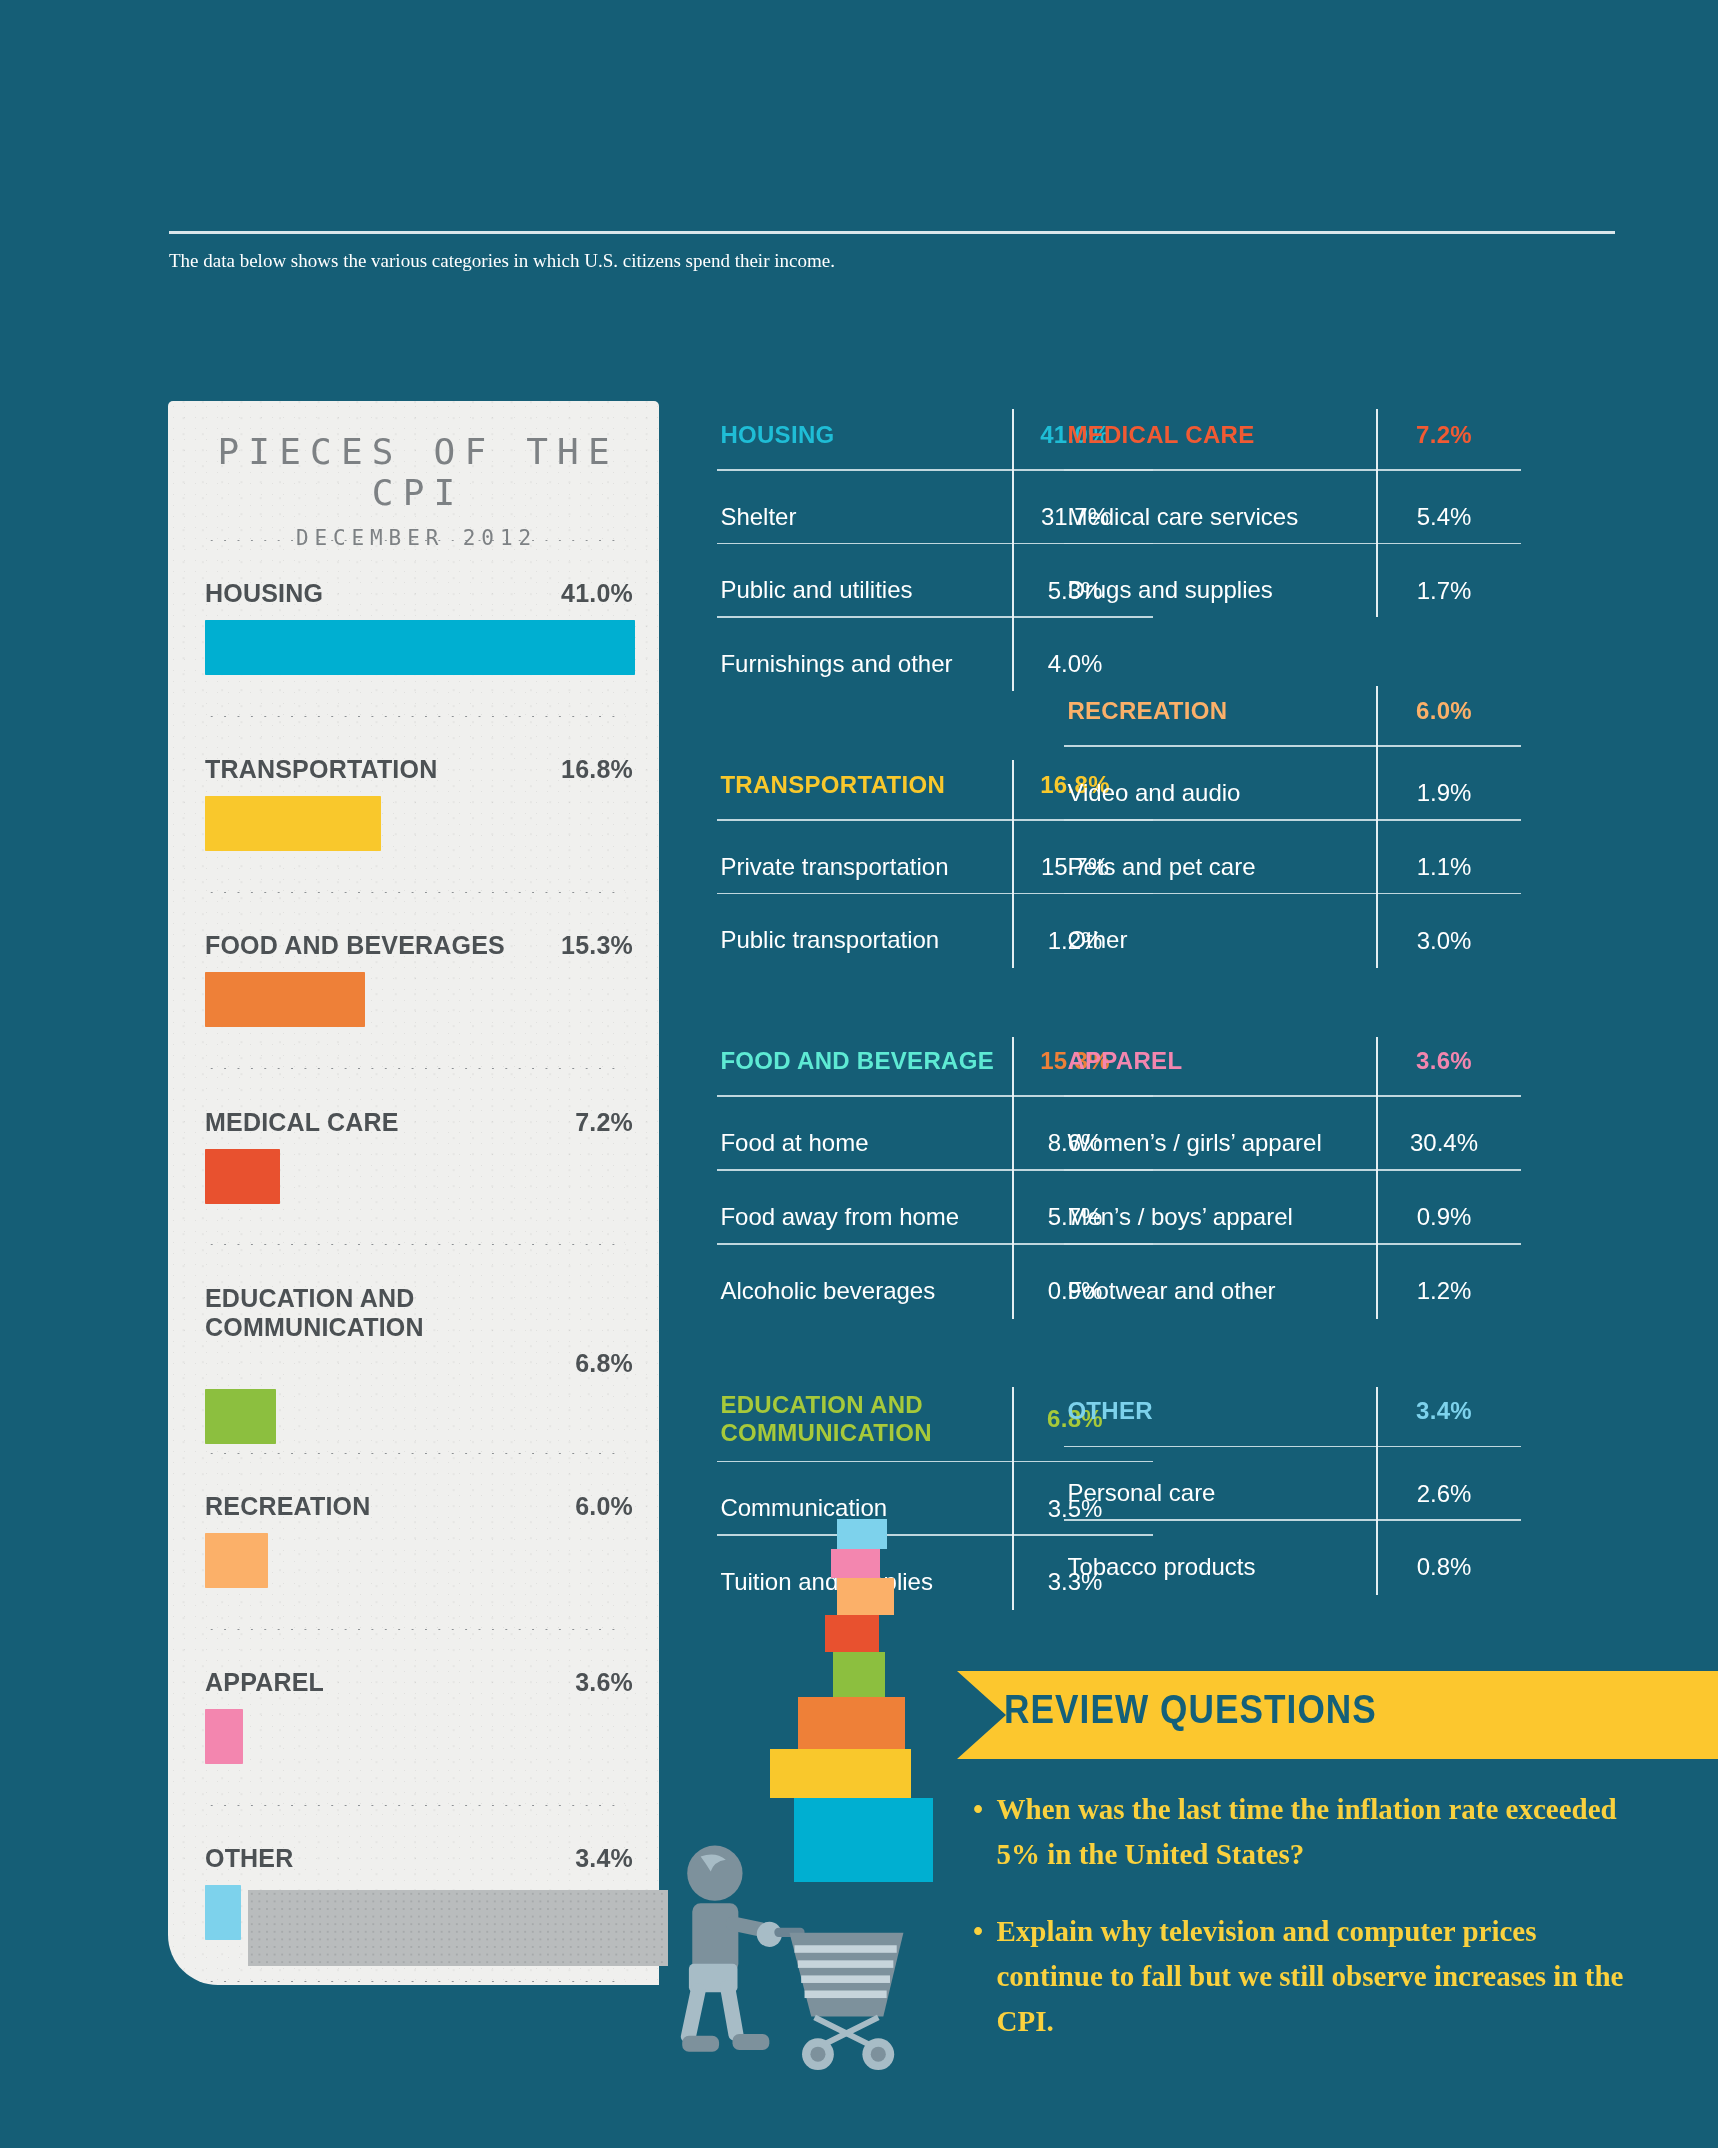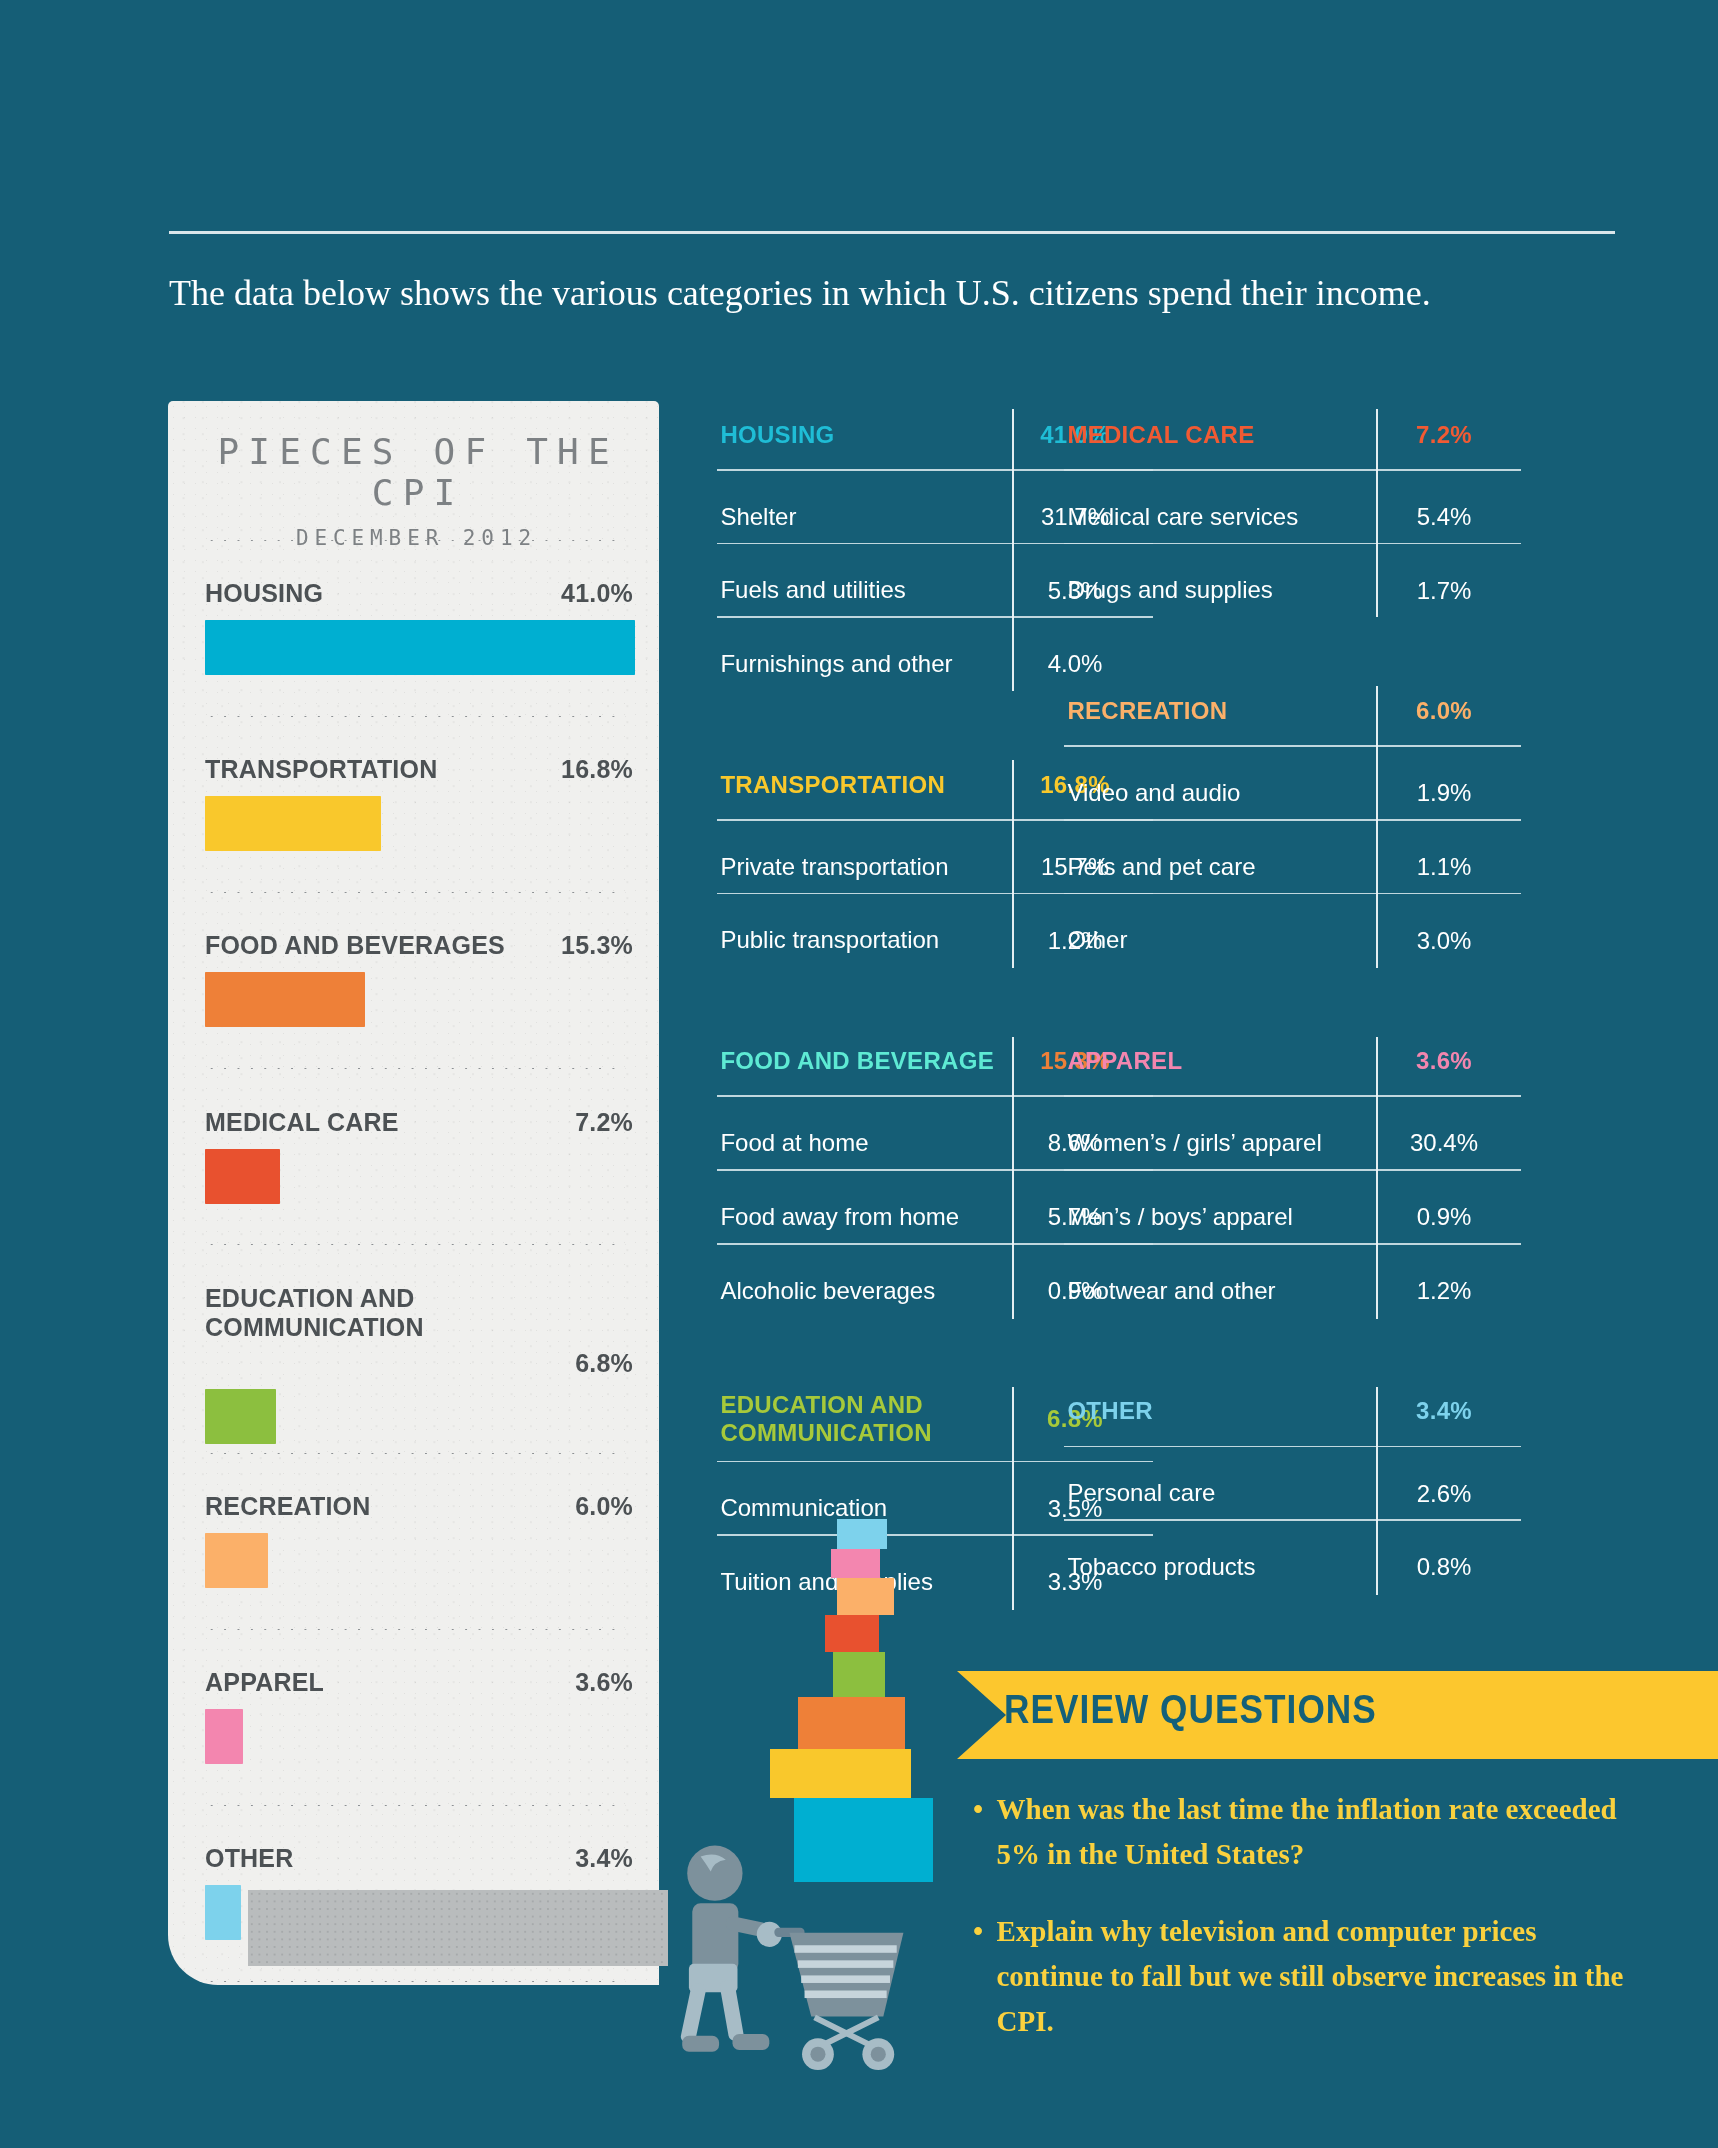--- a/index.html
+++ b/index.html
@@ -14,21 +14,21 @@
   
   .header{position:absolute;left:169px;top:231px;width:1446px;}
   .title{
     font-family:"Liberation Serif", serif;
     font-weight:bold;font-size:37px;color:#ffffff;
     letter-spacing:0.2px;margin:0 0 18.5px 0;white-space:nowrap;
   }
   .rule{height:2.5px;background:#e9f1f3;width:1446px;opacity:.93;}
   .subtitle{
     font-family:"Liberation Serif", serif;
-    font-size:36px;color:#ffffff;margin-top:38px;white-space:nowrap;
+    font-size:19px;color:#ffffff;margin-top:16px;white-space:nowrap;
   }
 
   
   .receipt{
     position:absolute;left:168px;top:401px;width:491px;height:1584px;
     background:#f0f0ee;border-radius:5px 5px 0 50px;
     box-shadow:0 0 0 0 rgba(0,0,0,0);
   }
   .receipt-noise{
     position:absolute;inset:0;border-radius:5px 5px 0 50px;
@@ -223,21 +223,21 @@
             <div class="tlabel" style="color: rgb(31, 189, 214);">HOUSING</div>
             <div class="tval" style="color: rgb(31, 189, 214);">41.0%</div>
           </div>
           <div class="hline wide"></div>
           <div class="trow">
             <div class="tlabel">Shelter</div>
             <div class="tval">31.7%</div>
           </div>
           <div class="hline wide"></div>
           <div class="trow">
-            <div class="tlabel">Fuels and utilities</div>
+            <div class="tlabel">Public and utilities</div>
             <div class="tval">5.3%</div>
           </div>
           <div class="hline wide"></div>
           <div class="trow">
             <div class="tlabel">Furnishings and other</div>
             <div class="tval">4.0%</div>
           </div>
         </div>
         <div class="vline" style="left: 295px; top: 0px; height: 282px;"></div>
         <div style="height: 69px;"></div>

